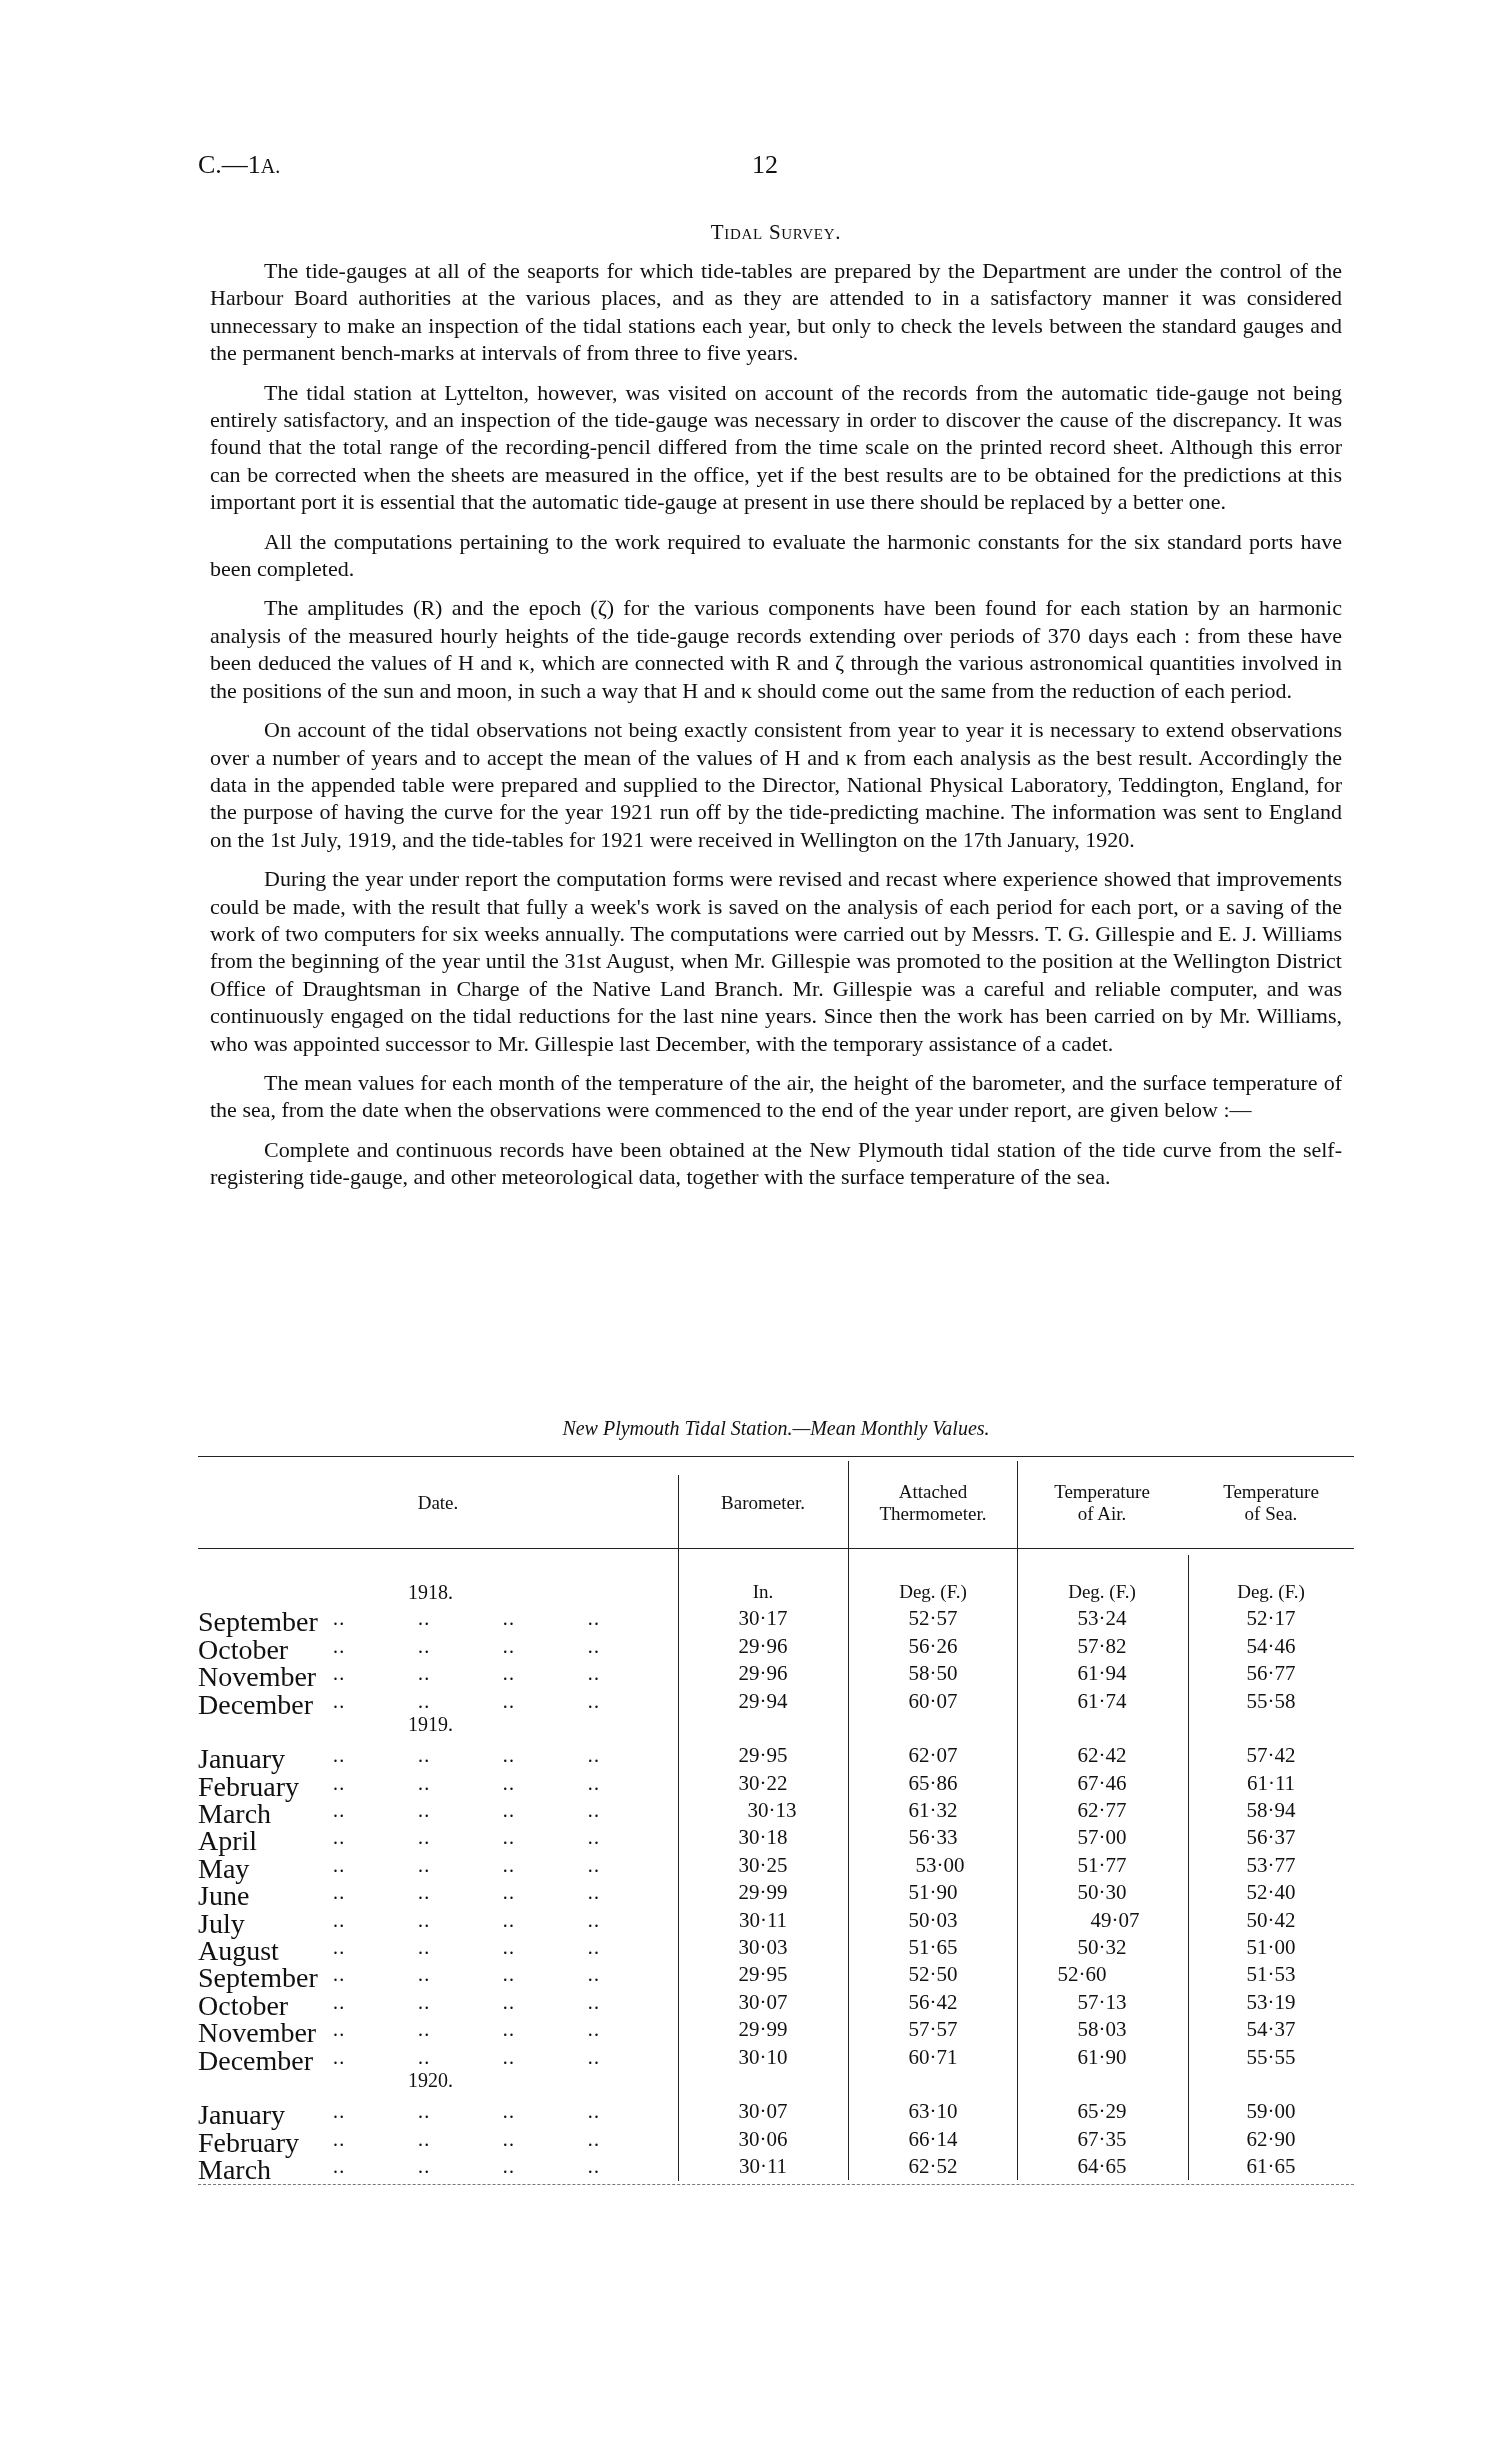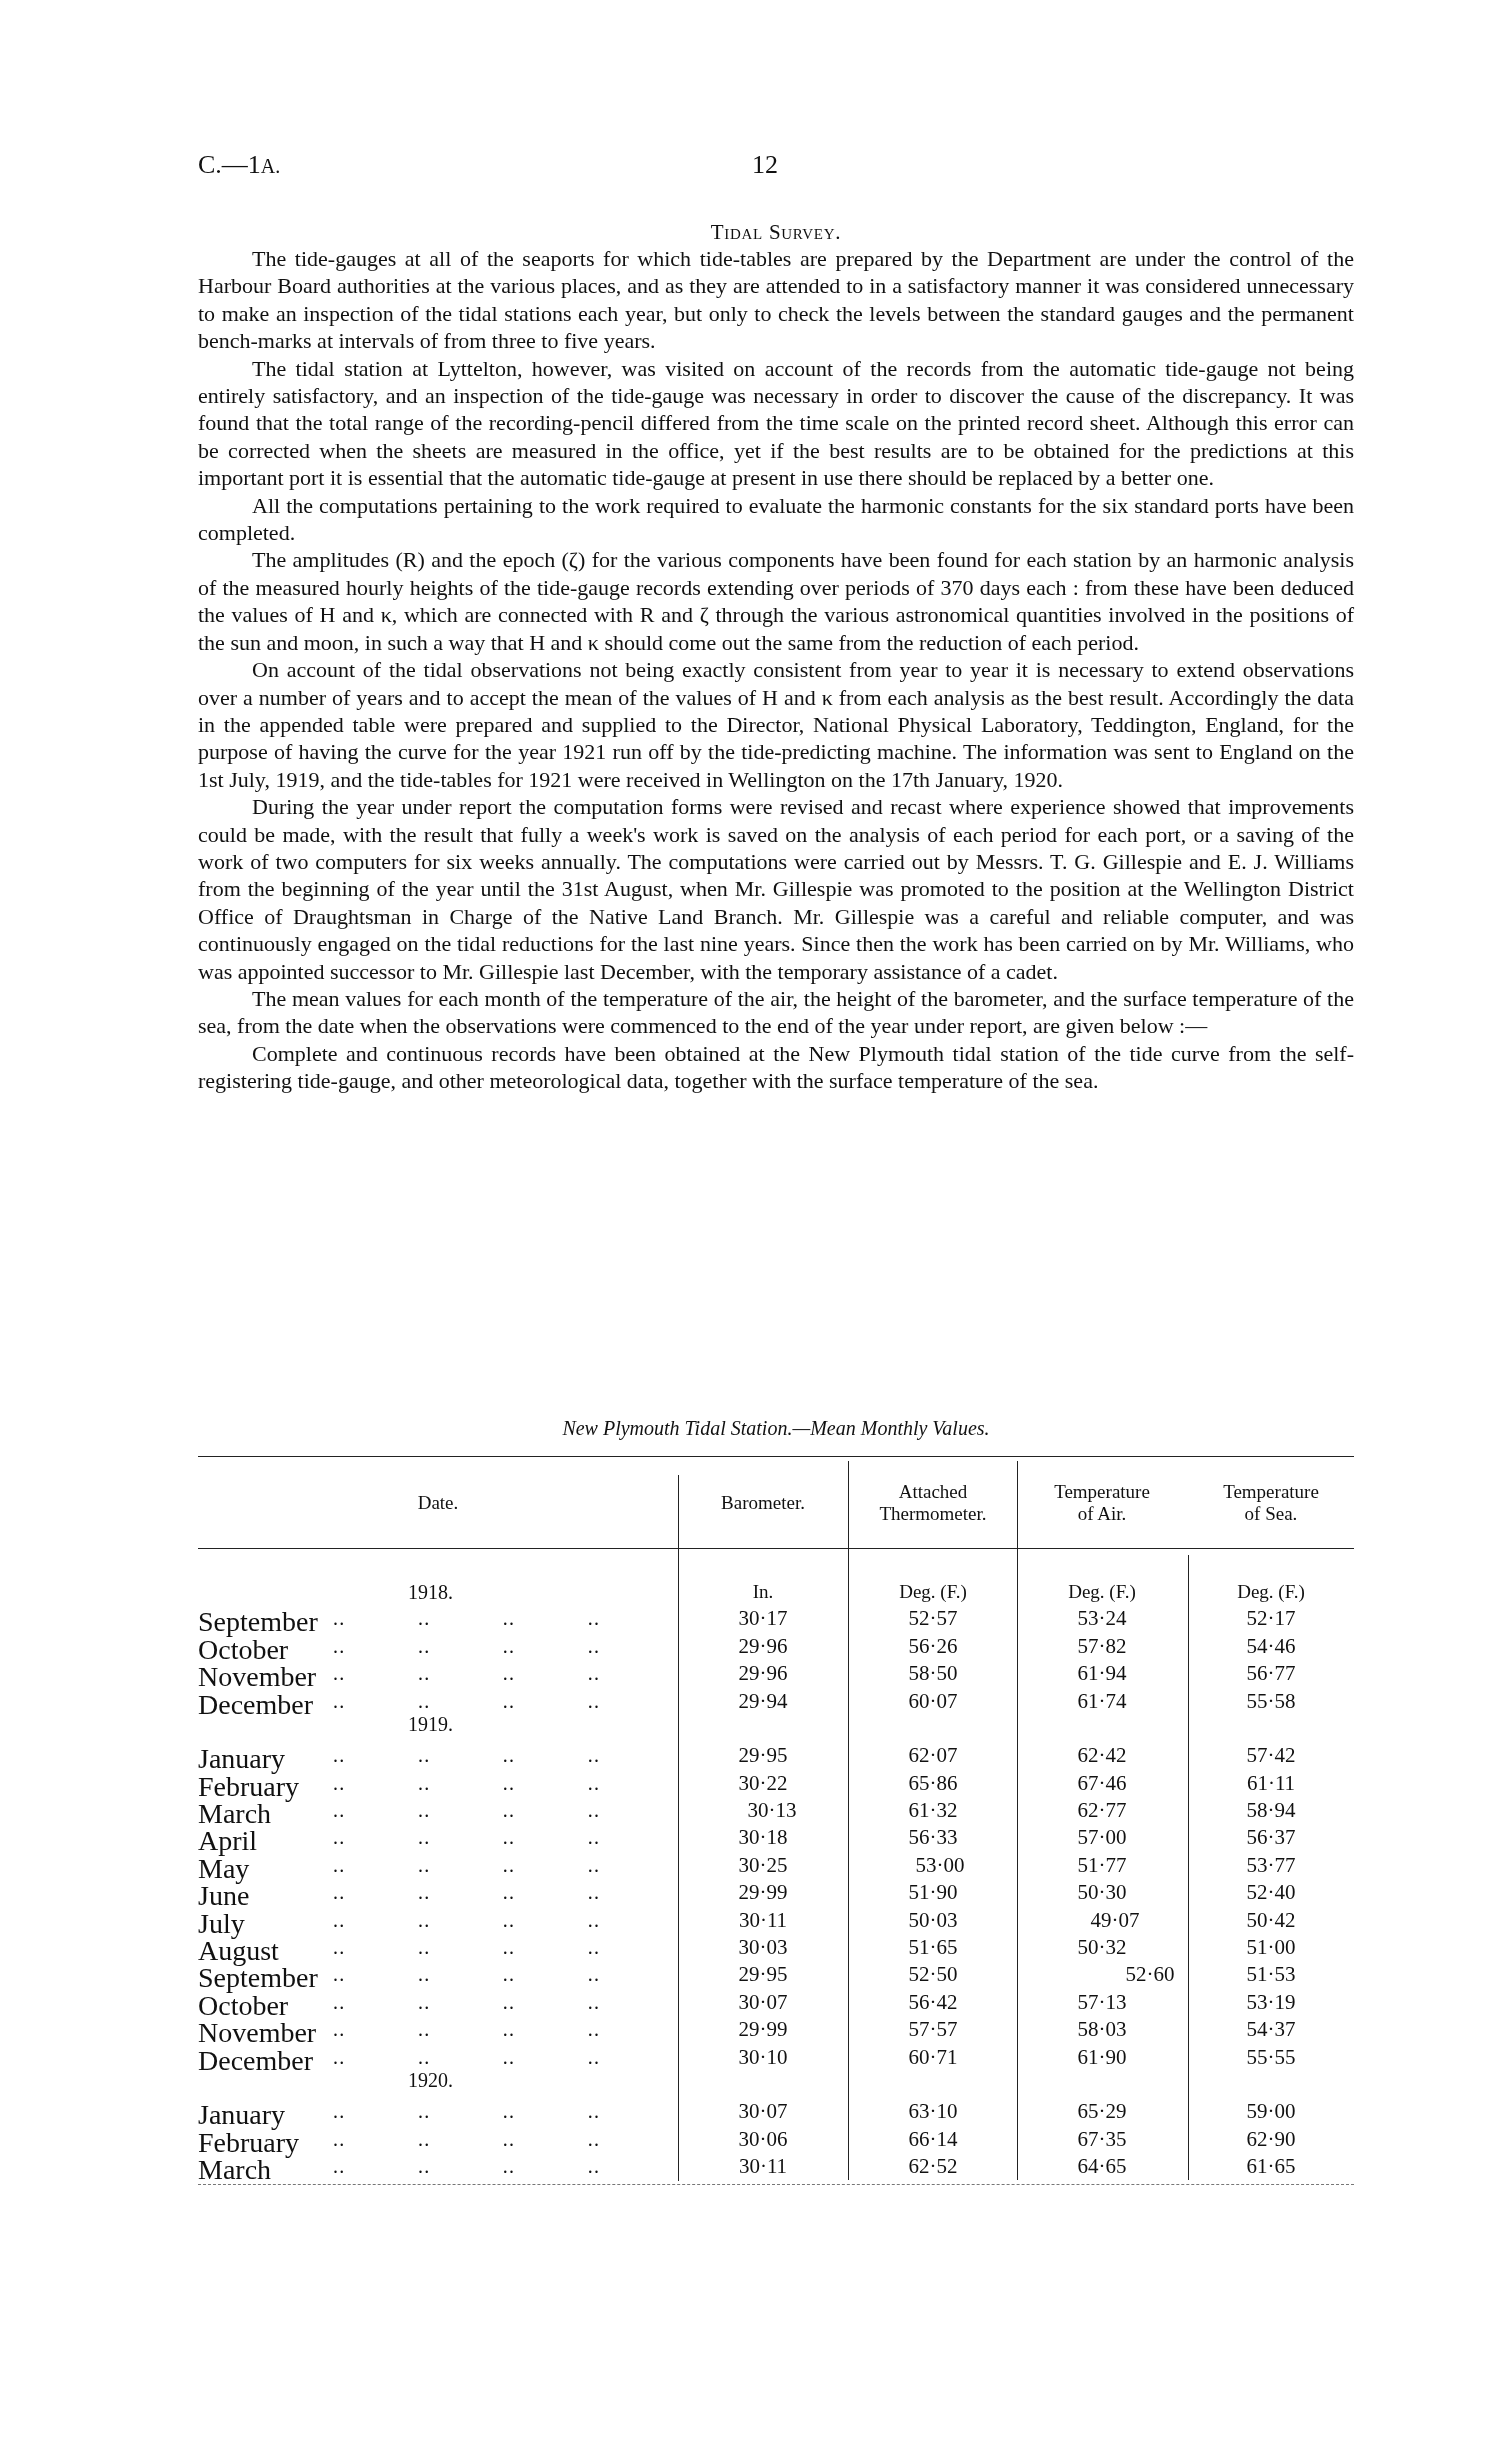--- a/index.html
+++ b/index.html
@@ -7,21 +7,21 @@
          font-family: "Liberation Serif", "DejaVu Serif", serif; color: #111; }
   .page { position: absolute; left: 198px; top: 0; width: 1156px; }
   .running-head { position: absolute; top: 150px; left: 0; width: 1156px; height: 40px; font-size: 26px; }
   .running-head .code { position: absolute; left: 0; top: 0; }
   .running-head .code .sc { font-size: 20px; }
   .running-head .pageno { position: absolute; left: 554px; top: 0; }
   .section-title { position: absolute; top: 220px; left: 0; width: 1156px; text-align: center;
                    font-size: 21px; letter-spacing: 0.7px; font-variant: small-caps; }
   .body-text { position: absolute; top: 245px; left: 0; width: 1156px; font-size: 22px; line-height: 27.4px;
                text-align: justify; }
-  .body-text p { margin: 0; text-indent: 54px; }
+  .body-text p { margin: 12px; text-indent: 54px; }
   .table-caption { position: absolute; top: 1417px; left: 0; width: 1156px; text-align: center;
                    font-style: italic; font-size: 20px; }
   .data-table { position: absolute; top: 1456px; left: 0; width: 1156px; }
   .rule { position: absolute; left: 0; width: 1156px; border-top: 1.3px solid #222; }
   .rule.dotted { border-top: 1.3px dashed #777; }
   .vline { position: absolute; border-left: 1.3px solid #222; }
   .hdr { position: absolute; text-align: center; font-size: 19px; line-height: 22px; }
   .unit { position: absolute; font-size: 19px; text-align: center; }
   .month { position: absolute; left: 0; font-size: 28px; }
   .leader { position: absolute; font-size: 20px; letter-spacing: 1.3px; }
@@ -181,21 +181,21 @@
           <span class="num" style="left:480px; width:170px; top:0">30·03</span>
           <span class="num" style="left:650px; width:170px; top:0">51·65</span>
           <span class="num" style="left:819px; width:170px; top:0">50·32</span>
           <span class="num" style="left:990px; width:166px; top:0">51·00</span>
         </div>
         <div style="position: absolute; left: 0px; top: 506px; width: 1156px; height: 27px;">
           <span class="month" style="top:0">September</span>
           <span class="leader" style="left:135px; top:1.3px; width:343px; word-spacing:66px;">..      ..      ..      ..</span>
           <span class="num" style="left:480px; width:170px; top:0">29·95</span>
           <span class="num" style="left:650px; width:170px; top:0">52·50</span>
-          <span class="num" style="left:868px; width:168px; top:0">52·60</span>
+          <span class="num" style="left:800px; width:168px; top:0">52·60</span>
           <span class="num" style="left:990px; width:166px; top:0">51·53</span>
         </div>
         <div style="position: absolute; left: 0px; top: 534px; width: 1156px; height: 27px;">
           <span class="month" style="top:0">October</span>
           <span class="leader" style="left:135px; top:1.3px; width:343px; word-spacing:66px;">..      ..      ..      ..</span>
           <span class="num" style="left:480px; width:170px; top:0">30·07</span>
           <span class="num" style="left:650px; width:170px; top:0">56·42</span>
           <span class="num" style="left:819px; width:170px; top:0">57·13</span>
           <span class="num" style="left:990px; width:166px; top:0">53·19</span>
         </div>

